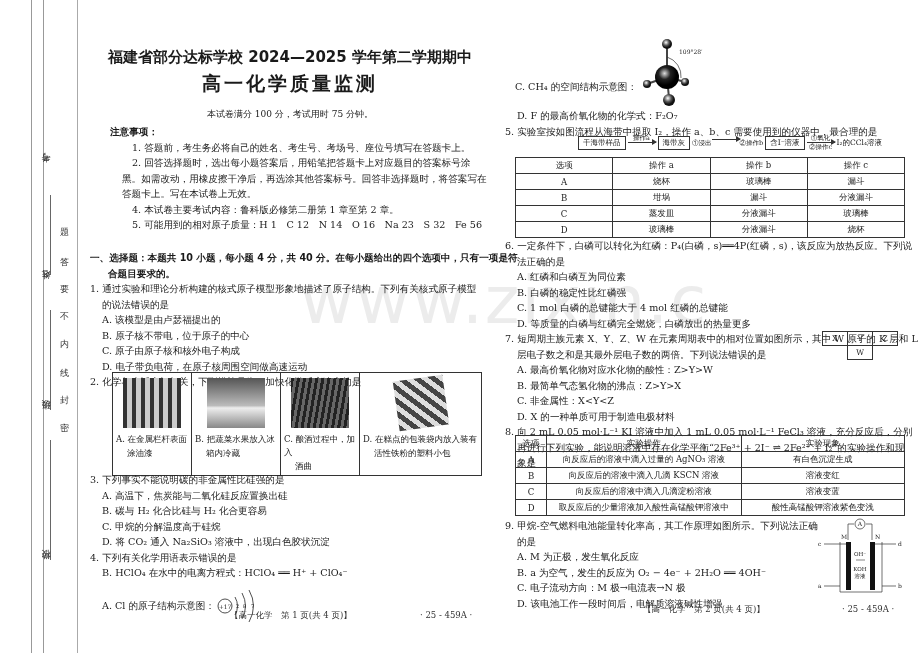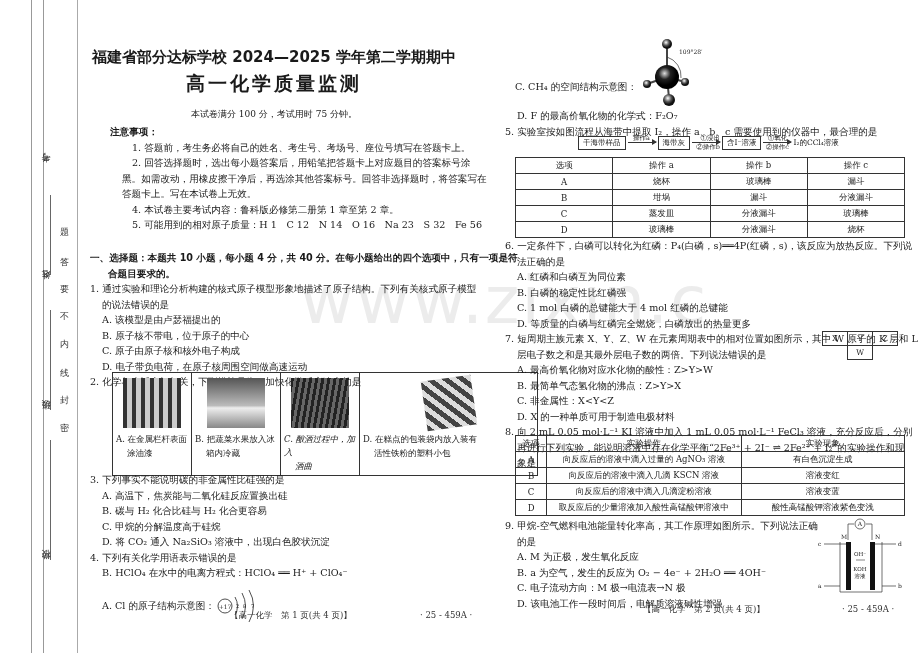--- a/index.html
+++ b/index.html
@@ -50,21 +50,21 @@
 <div class="seal" style="top:256px;">答</div>
 <div class="seal" style="top:283px;">要</div>
 <div class="seal" style="top:310px;">不</div>
 <div class="seal" style="top:338px;">内</div>
 <div class="seal" style="top:367px;">线</div>
 <div class="seal" style="top:394px;">封</div>
 <div class="seal" style="top:422px;">密</div>
 
 <div class="watermark">www.zixin.c</div>
 
-<div class="abs" style="left:74px;top:48px;width:400px;">
+<div class="abs" style="left:90px;top:48px;width:400px;">
   <div class="t1">福建省部分达标学校 2024—2025 学年第二学期期中</div>
   <div class="t2" style="margin-top:4px;">高一化学质量监测</div>
   <div class="p" style="text-align:center;margin-top:10px;font-size:9px;">本试卷满分 100 分，考试用时 75 分钟。</div>
 </div>
 
 <div class="abs" style="left:110px;top:124px;">
   <div class="p bold">注意事项：</div>
   <div class="p ind2">1. 答题前，考生务必将自己的姓名、考生号、考场号、座位号填写在答题卡上。</div>
   <div class="p ind2">2. 回答选择题时，选出每小题答案后，用铅笔把答题卡上对应题目的答案标号涂</div>
   <div class="p ind">黑。如需改动，用橡皮擦干净后，再选涂其他答案标号。回答非选择题时，将答案写在</div>
@@ -81,34 +81,34 @@
     <div class="p">1. 通过实验和理论分析构建的核式原子模型形象地描述了原子结构。下列有关核式原子模型</div>
     <div class="p ind">的说法错误的是</div>
     <div class="p ind">A. 该模型是由卢瑟福提出的</div>
     <div class="p ind">B. 原子核不带电，位于原子的中心</div>
     <div class="p ind">C. 原子由原子核和核外电子构成</div>
     <div class="p ind">D. 电子带负电荷，在原子核周围空间做高速运动</div>
   </div>
   <div class="p">2. 化学与生活密切相关，下列措施是为了加快化学反应速率的是</div>
 </div>
 
-<table class="pic-table abs" style="left:112px;top:372px;width:426px;">
+<table class="pic-table abs" style="left:112px;top:372px;width:370px;">
   <tbody>
       <tr>
     <td style="width:78px;">
       <div class="pic a"></div>
       <div style="padding:1px 3px;">A. 在金属栏杆表面</div>
       <div style="padding:0 3px 2px 14px;">涂油漆</div>
     </td>
     <td style="width:88px;">
       <div class="pic b"></div>
       <div style="padding:1px 3px;">B. 把蔬菜水果放入冰</div>
       <div style="padding:0 3px 2px 14px;">箱内冷藏</div>
     </td>
-    <td style="width:78px;font-style:italic;">
+    <td style="width:78px;">
       <div class="pic c"></div>
       <div style="padding:1px 3px;">C. 酿酒过程中，加入</div>
       <div style="padding:0 3px 2px 14px;">酒曲</div>
     </td>
     <td>
       <div class="pic d"></div>
       <div style="padding:1px 3px;">D. 在糕点的包装袋内放入装有</div>
       <div style="padding:0 3px 2px 14px;">活性铁粉的塑料小包</div>
     </td>
   </tr>
@@ -176,21 +176,21 @@
 </div>
 
 <div class="abs" style="left:578px;top:134px;display:flex;align-items:center;gap:2px;">
   <span class="flow-box">干海带样品</span>
   <span style="display:inline-flex;flex-direction:column;align-items:center;">
     <span class="flow-lbl">操作a</span>
     <span class="arrow"></span>
     <span class="flow-lbl">&nbsp;</span>
   </span>
   <span class="flow-box">海带灰</span>
-  <span style="display:inline-flex;flex-direction:column;align-items:flex-end;">
+  <span style="display:inline-flex;flex-direction:row;align-items:flex-start;">
     <span class="flow-lbl">①浸出</span>
     <span class="arrow"></span>
     <span class="flow-lbl">②操作b</span>
   </span>
   <span class="flow-box">含I⁻溶液</span>
   <span style="display:inline-flex;flex-direction:column;align-items:center;">
     <span class="flow-lbl">①氧化</span>
     <span class="arrow"></span>
     <span class="flow-lbl">②操作c</span>
   </span>

